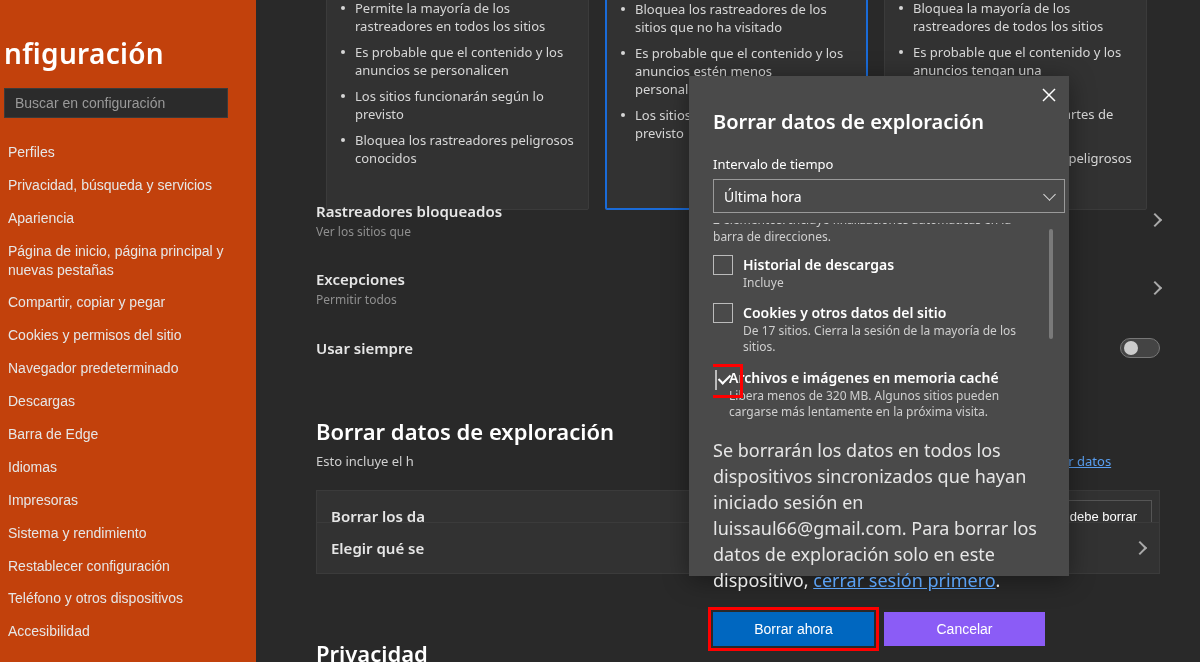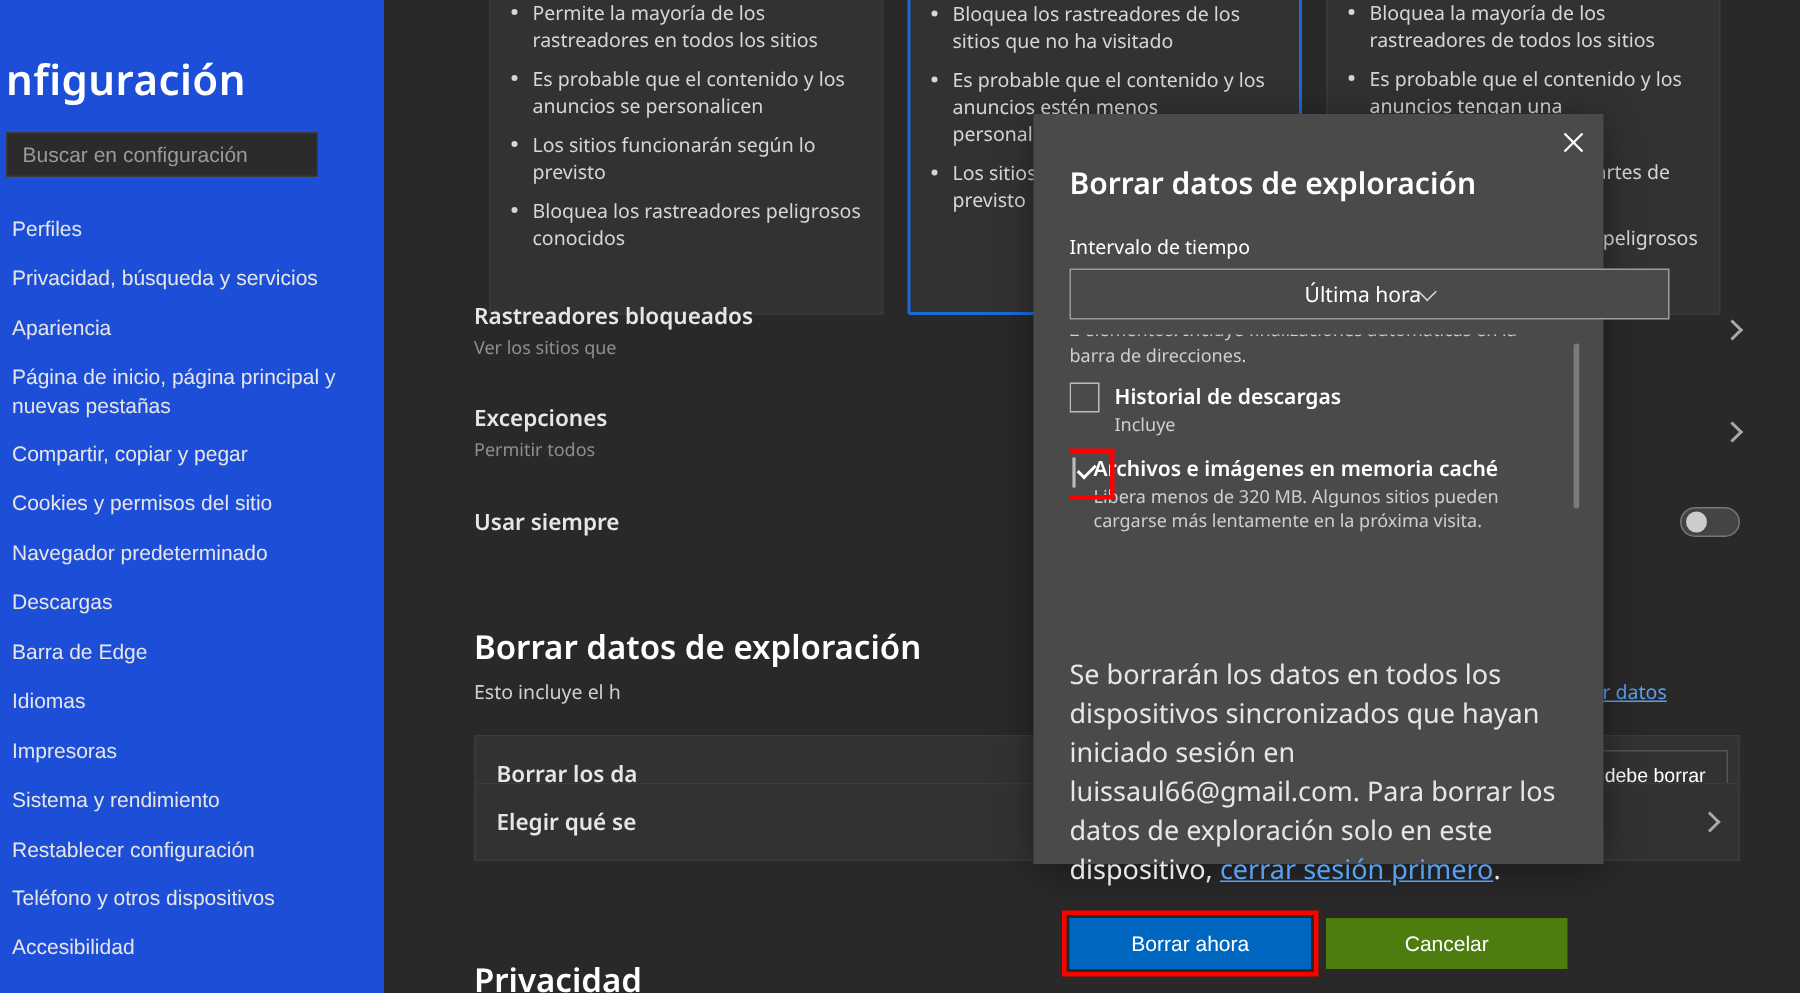--- a/index.html
+++ b/index.html
@@ -4,28 +4,28 @@
 <style>
   * { box-sizing: border-box; margin: 0; padding: 0; }
   html, body {
     width: 1200px; height: 662px; overflow: hidden;
     font-family: "Segoe UI", system-ui, sans-serif;
     background: #1b1b1b; color: #fff;
   }
   
   .sidebar {
     position: absolute; left: 0; top: 0; width: 256px; height: 662px;
-    background: #1d4ed8; padding-top: 10px;
+    background: #c2410c; padding-top: 10px;
   }
   .sidebar h1 {
     font-size: 28px; font-weight: 600; padding: 24px 0 16px 4px; letter-spacing: .3px;
   }
   .search-wrap { padding: 0 4px 12px 4px; }
   .search-input {
-    width: 208px; height: 30px; background: #2b2b2b; border: 1px solid #3a3a3a;
+    width: 224px; height: 30px; background: #2b2b2b; border: 1px solid #3a3a3a;
     color: #c8c8c8; font-size: 14px; padding: 0 10px;
   }
   .search-input::placeholder { color: #9a9a9a; }
   .nav { padding-top: 6px; }
   .nav-item {
     display: block; width: 100%; text-align: left; background: none; border: none;
     color: #e6e6e6; font-size: 14px; padding: 7px 8px 7px 8px; cursor: pointer;
     line-height: 1.35;
   }
 
@@ -93,23 +93,23 @@
     background: none; border: none; cursor: pointer;
   }
   .modal-close svg { stroke: #fff; }
   .modal h2 {
     font-size: 20px; font-weight: 600; padding: 32px 24px 10px 24px;
   }
   .modal .label {
     font-size: 13px; padding: 10px 24px 6px 24px;
   }
   .time-select {
-    margin: 0 24px; height: 34px; width: 400px;
+    margin: 0 24px; height: 34px; width: 352px;
     background: #4a4a4a; border: 1px solid #9a9a9a;
-    display: flex; align-items: center; justify-content: center;
+    display: flex; align-items: center; justify-content: space-between;
     padding: 0 10px; font-size: 14px; cursor: pointer;
   }
   .time-select .chev {
     width: 9px; height: 9px; border-right: 1.5px solid #ddd; border-bottom: 1.5px solid #ddd;
     transform: rotate(45deg); margin-top: -4px;
   }
   .scroll-area {
     position: relative; margin: 10px 16px 0 24px; height: 206px; overflow: hidden;
   }
   .scroll-inner { position: absolute; top: -12px; left: 0; right: 0; }
@@ -146,21 +146,21 @@
   }
   .btn-primary, .btn-secondary {
     flex: 1; height: 34px; font-size: 14px; border: none; cursor: pointer;
   }
   .btn-primary { background: #0067c0; color: #fff; }
   .primary-hl { position: relative; flex: 1; }
   .primary-hl::before {
     content: ""; position: absolute; left: -5px; top: -5px; right: -5px; bottom: -5px;
     border: 3px solid #ff0000; pointer-events: none;
   }
-  .btn-secondary { background: #4d7c0f; color: #fff; }
+  .btn-secondary { background: #8b5cf6; color: #fff; }
 </style>
 </head>
 <body>
 
 <div class="sidebar">
   <h1>nfiguración</h1>
   <div class="search-wrap">
     <input class="search-input" placeholder="Buscar en configuración" style="">
   </div>
   <nav class="nav">
@@ -275,20 +275,27 @@
         <div class="small-top">2 elementos. Incluye finalizaciones automáticas en la barra de direcciones.</div>
 
         <div class="chk-row">
           <div class="chk"></div>
           <div class="chk-text">
             <div class="t">Historial de descargas</div>
             <div class="d">Incluye</div>
           </div>
         </div>
 
+        <div class="chk-row">
+          <div class="chk"></div>
+          <div class="chk-text">
+            <div class="t">Cookies y otros datos del sitio</div>
+            <div class="d">De 17 sitios. Cierra la sesión de la mayoría de los sitios.</div>
+          </div>
+        </div>
 
         <div class="chk-row">
           <div class="chk-hl">
             <div class="chk checked"></div>
           </div>
           <div class="chk-text">
             <div class="t">Archivos e imágenes en memoria caché</div>
             <div class="d">Libera menos de 320 MB. Algunos sitios pueden cargarse más lentamente en la próxima visita.</div>
           </div>
         </div>

